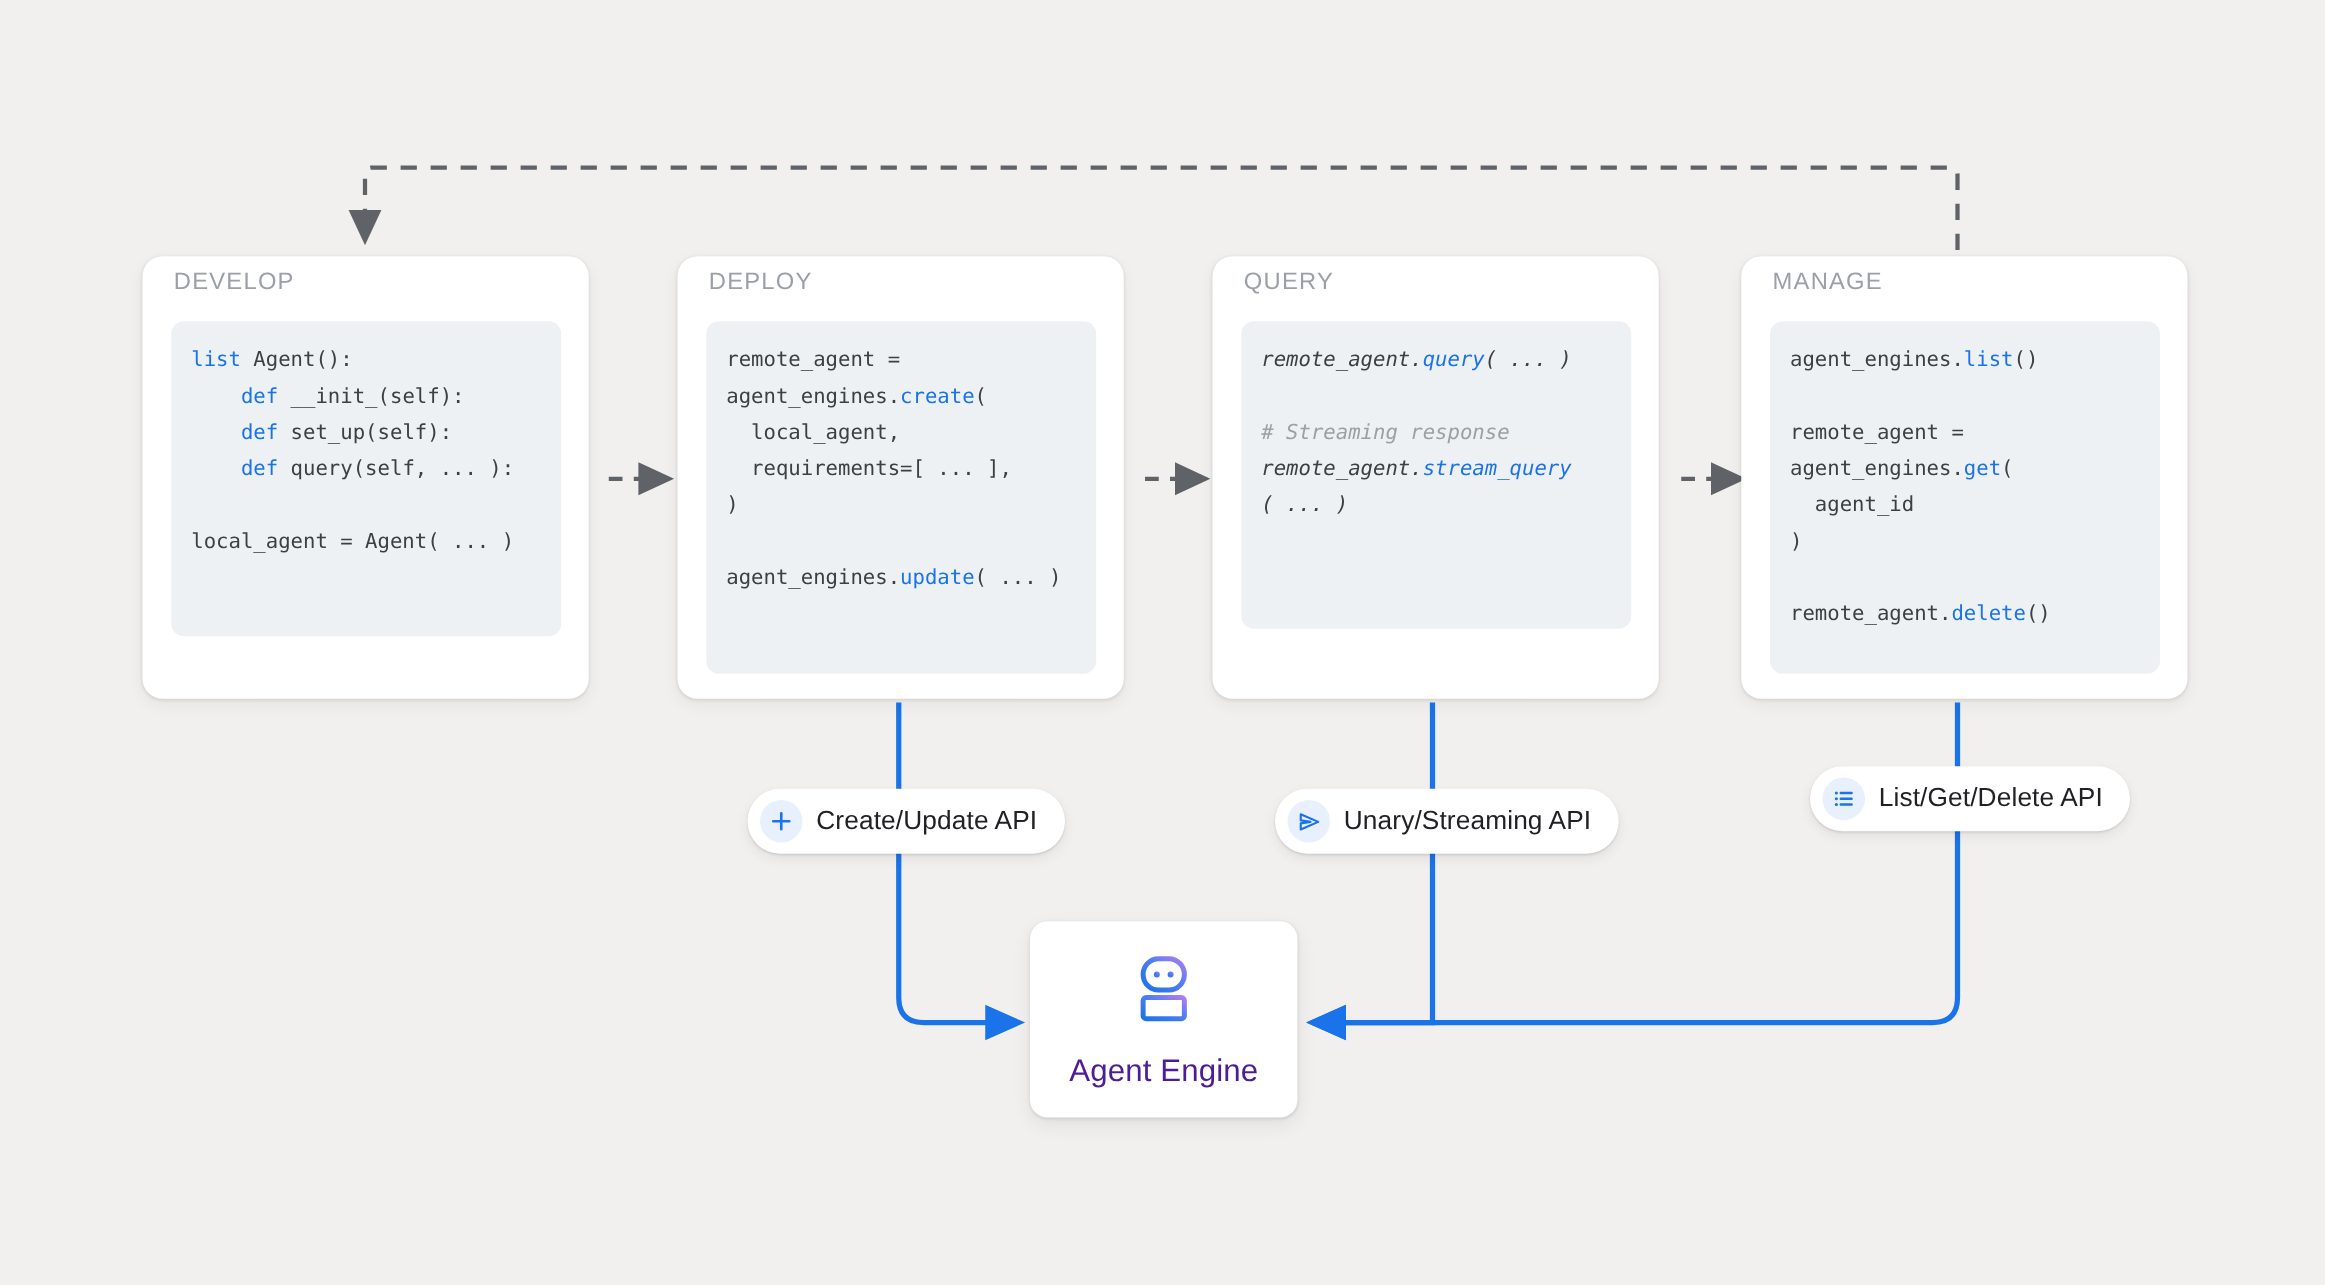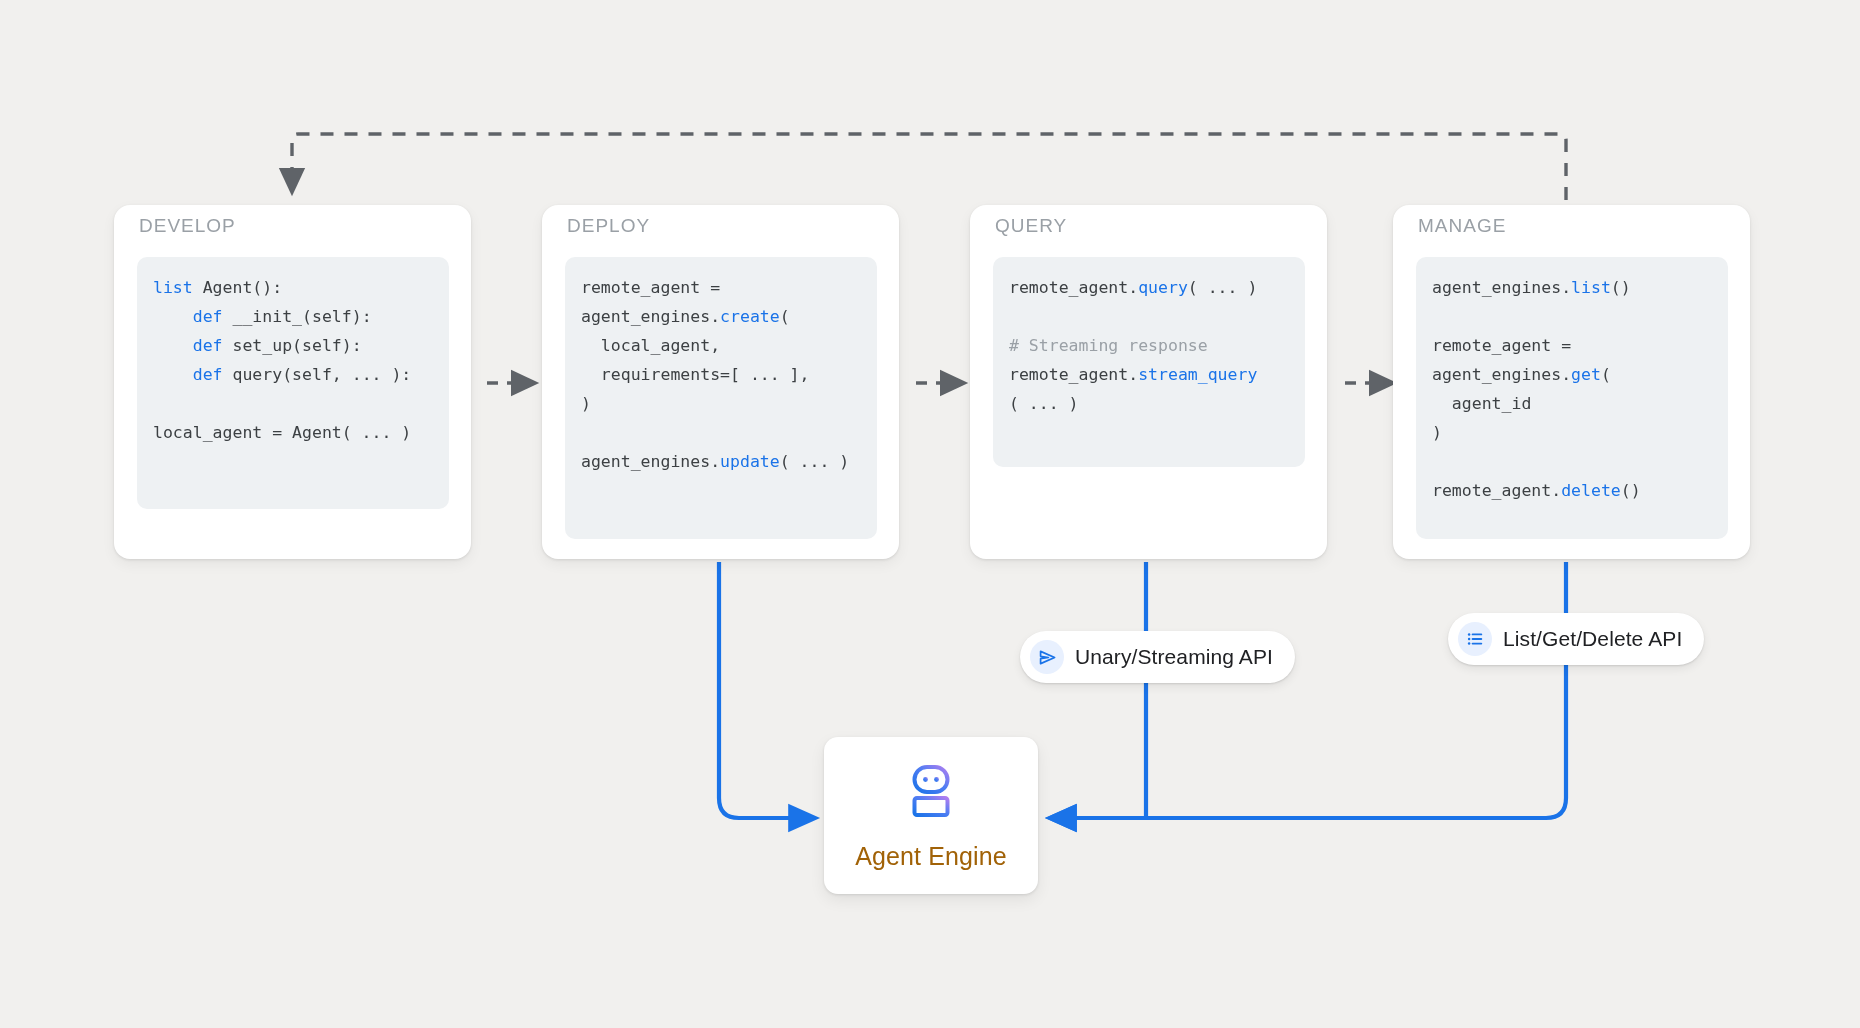--- a/index.html
+++ b/index.html
@@ -95,21 +95,21 @@
     box-shadow: 0 1px 3px rgba(0,0,0,0.11), 0 6px 16px rgba(0,0,0,0.07);
     display: flex;
     flex-direction: column;
     align-items: center;
     justify-content: center;
     z-index: 6;
     box-sizing: border-box;
   }
   #agent-engine .ae-label {
     font-size: 25px;
-    color: #a16207;
+    color: #4c1d95;
     margin-top: 16px;
     letter-spacing: 0.1px;
   }
 </style>
 </head>
 <body>
 
 <div id="stage">
 
   <svg id="wires" viewBox="0 0 1860 1028" width="1860" height="1028">
@@ -156,39 +156,47 @@
 <span>agent_engines.</span><span class="fn">create</span><span>(</span>
 <span>  local_agent,</span>
 <span>  requirements=[ ... ],</span>
 <span>)</span>
 <span></span>
 <span>agent_engines.</span><span class="fn">update</span><span>( ... )</span></div>
   </div>
 
   <div class="card" id="card-query" style="left:970px; top:205px; width:357px; height:354px;">
     <div class="card-title">QUERY</div>
-    <div class="code" style="height:210px;"><span>remote_agent.</span><span class="fn">query</span><span>( ... )</span>
+    <div class="code" style="height:246px;font-style:italic;"><span>remote_agent.</span><span class="fn">query</span><span>( ... )</span>
 <span></span>
 <span class="cm"># Streaming response</span>
 <span>remote_agent.</span><span class="fn">stream_query</span>
 <span>( ... )</span></div>
   </div>
 
   <div class="card" id="card-manage" style="left:1393px; top:205px; width:357px; height:354px;">
     <div class="card-title">MANAGE</div>
     <div class="code" style="height:282px;"><span>agent_engines.</span><span class="fn">list</span><span>()</span>
 <span></span>
 <span>remote_agent =</span>
 <span>agent_engines.</span><span class="fn">get</span><span>(</span>
 <span>  agent_id</span>
 <span>)</span>
 <span></span>
 <span>remote_agent.</span><span class="fn">delete</span><span>()</span></div>
   </div>
 
+  <div class="pill" id="pill-create-update" style="left:598px; top:631px;">
+    <span class="pill-icon">
+      <svg width="20" height="20" viewBox="0 0 20 20" aria-hidden="true">
+        <path d="M10 3.6 L10 16.4 M3.6 10 L16.4 10" stroke="#1a73e8" stroke-width="2.1" stroke-linecap="round"></path>
+      </svg>
+    </span>
+    <span class="pill-label">Create/Update API</span>
+  </div>
 
   <div class="pill" id="pill-unary-streaming" style="left:1020px; top:631px;">
     <span class="pill-icon">
       <svg width="21" height="21" viewBox="0 0 21 21" aria-hidden="true">
         <path d="M3.6 4.4 L17.6 10.5 L3.6 16.6 L3.6 11.7 L11.4 10.5 L3.6 9.3 Z" fill="none" stroke="#1a73e8" stroke-width="1.7" stroke-linejoin="round"></path>
       </svg>
     </span>
     <span class="pill-label">Unary/Streaming API</span>
   </div>
 

